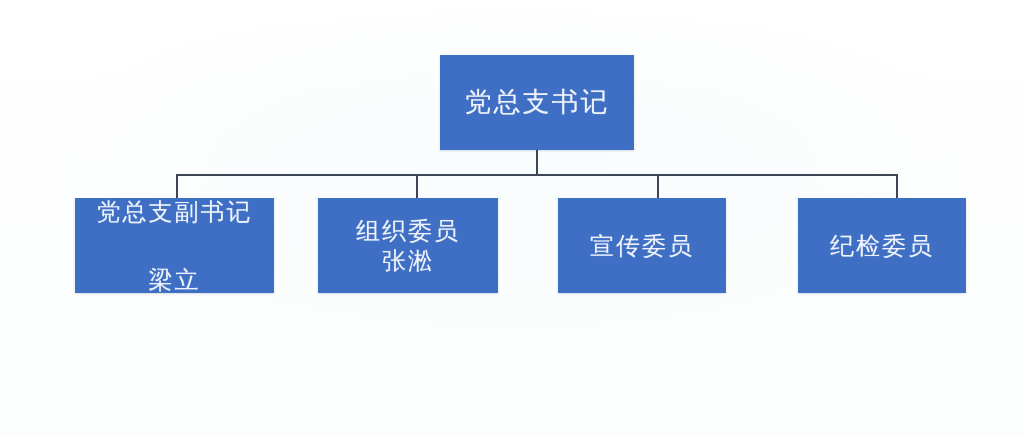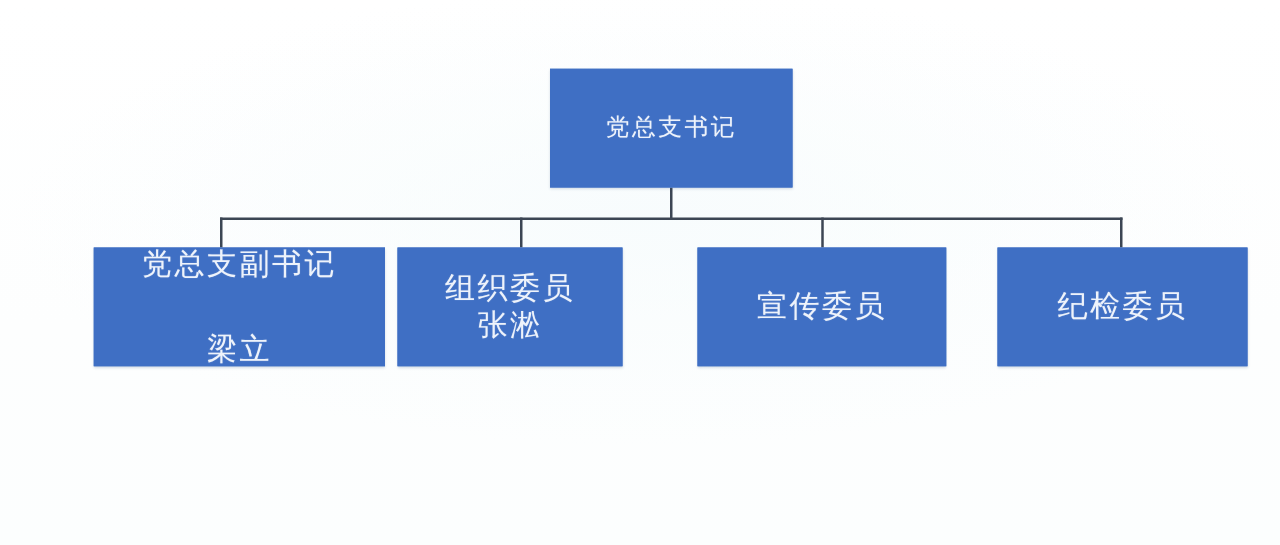--- a/index.html
+++ b/index.html
@@ -49,31 +49,31 @@
   .node .title,
   .node .person {
     display: block;
     white-space: nowrap;
   }
   #node-root {
     left: 440px;
     top: 55px;
     width: 194px;
     height: 95px;
-    font-size: 19px;
+    font-size: 27px;
   }
   .child {
     top: 198px;
     height: 95px;
     font-size: 24px;
   }
-  #node-child-0 { left: 75px;  width: 233px; gap: 39px; }
+  #node-child-0 { left: 75px;  width: 199px; gap: 39px; }
   #node-child-1 { left: 318px; width: 180px; }
-  #node-child-2 { left: 558px; width: 199px; }
-  #node-child-3 { left: 798px; width: 200px; }
+  #node-child-2 { left: 558px; width: 168px; }
+  #node-child-3 { left: 798px; width: 168px; }
 
   
   .line {
     position: absolute;
     background: #3c4654;
   }
   .v-line { width: 2px; }
   .h-line { height: 2px; }
 
   #stem-root    { left: 536px; top: 150px; height: 26px; }

